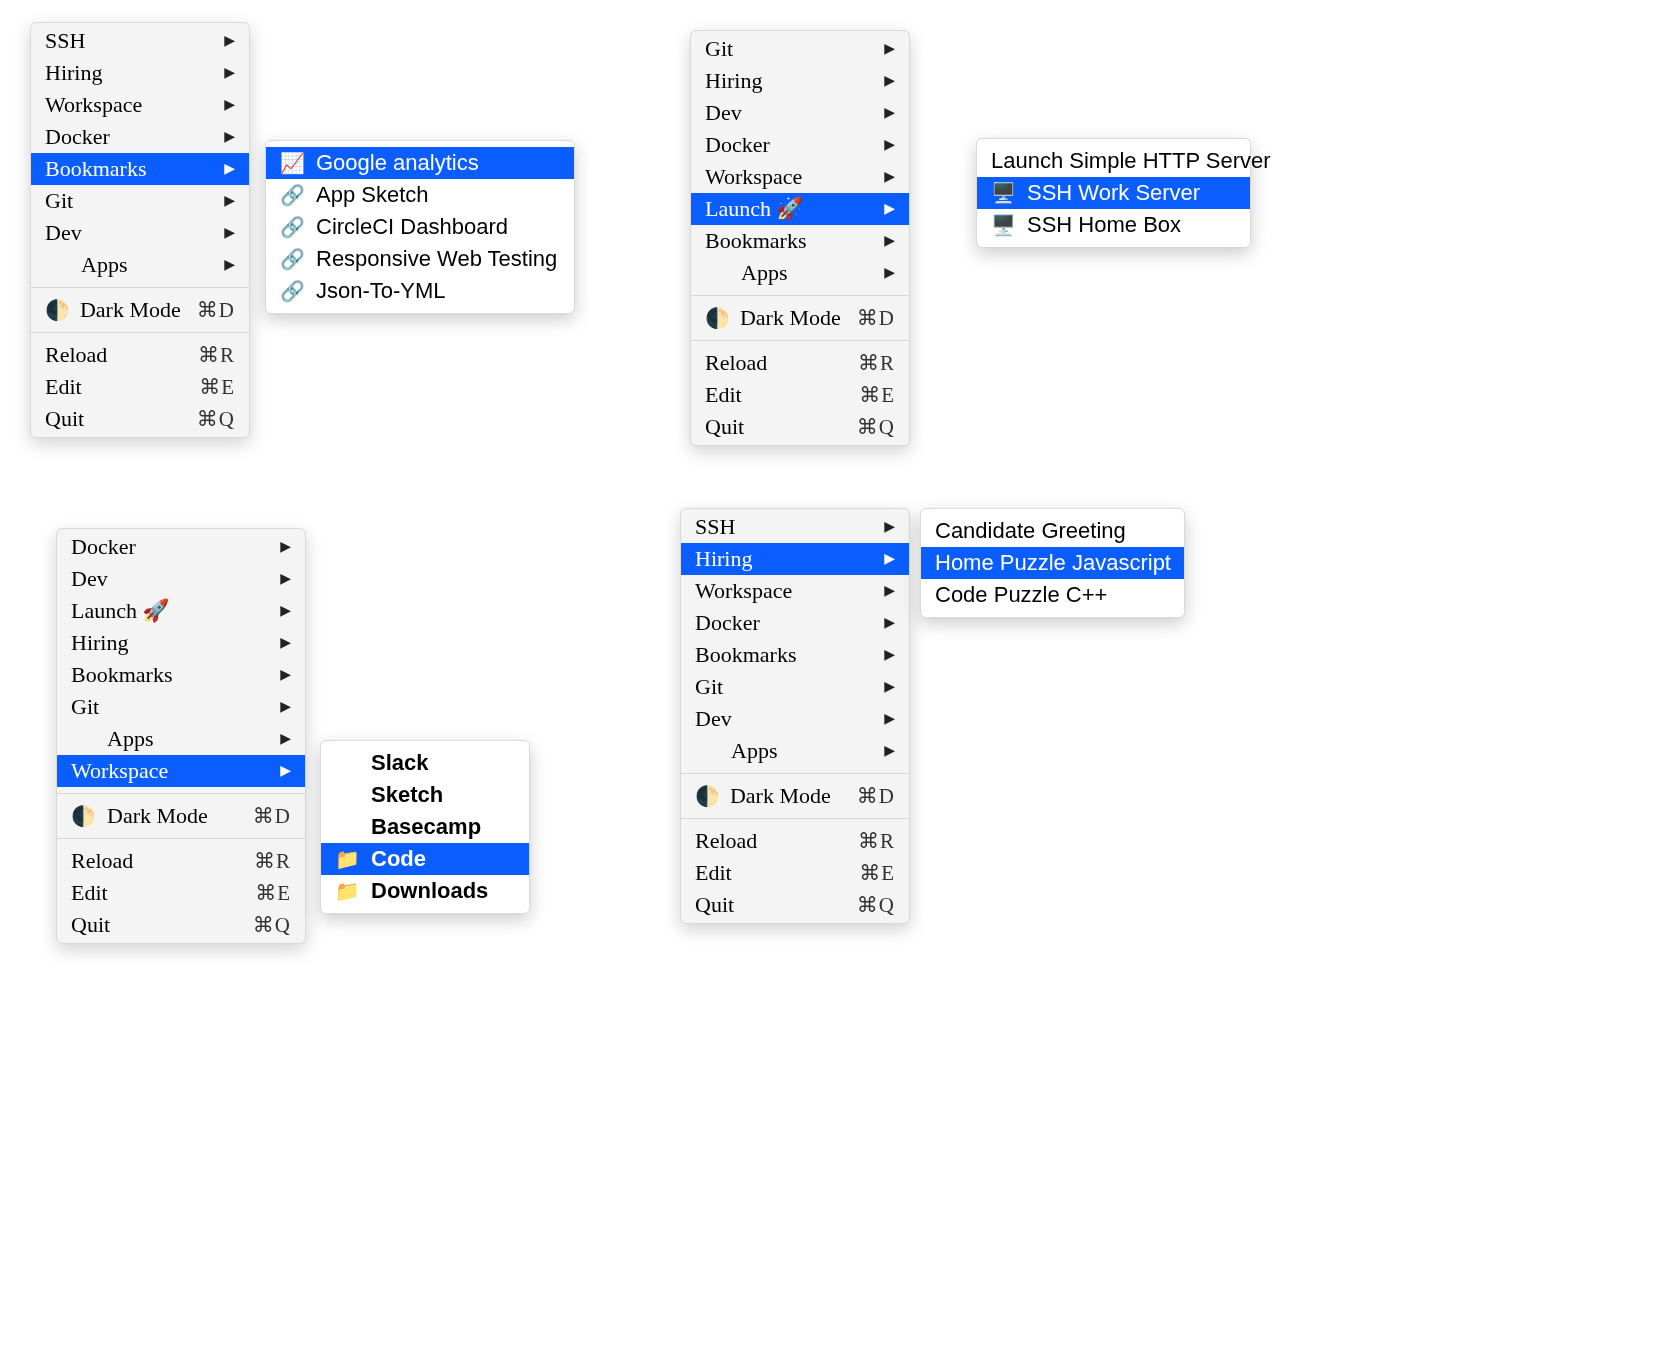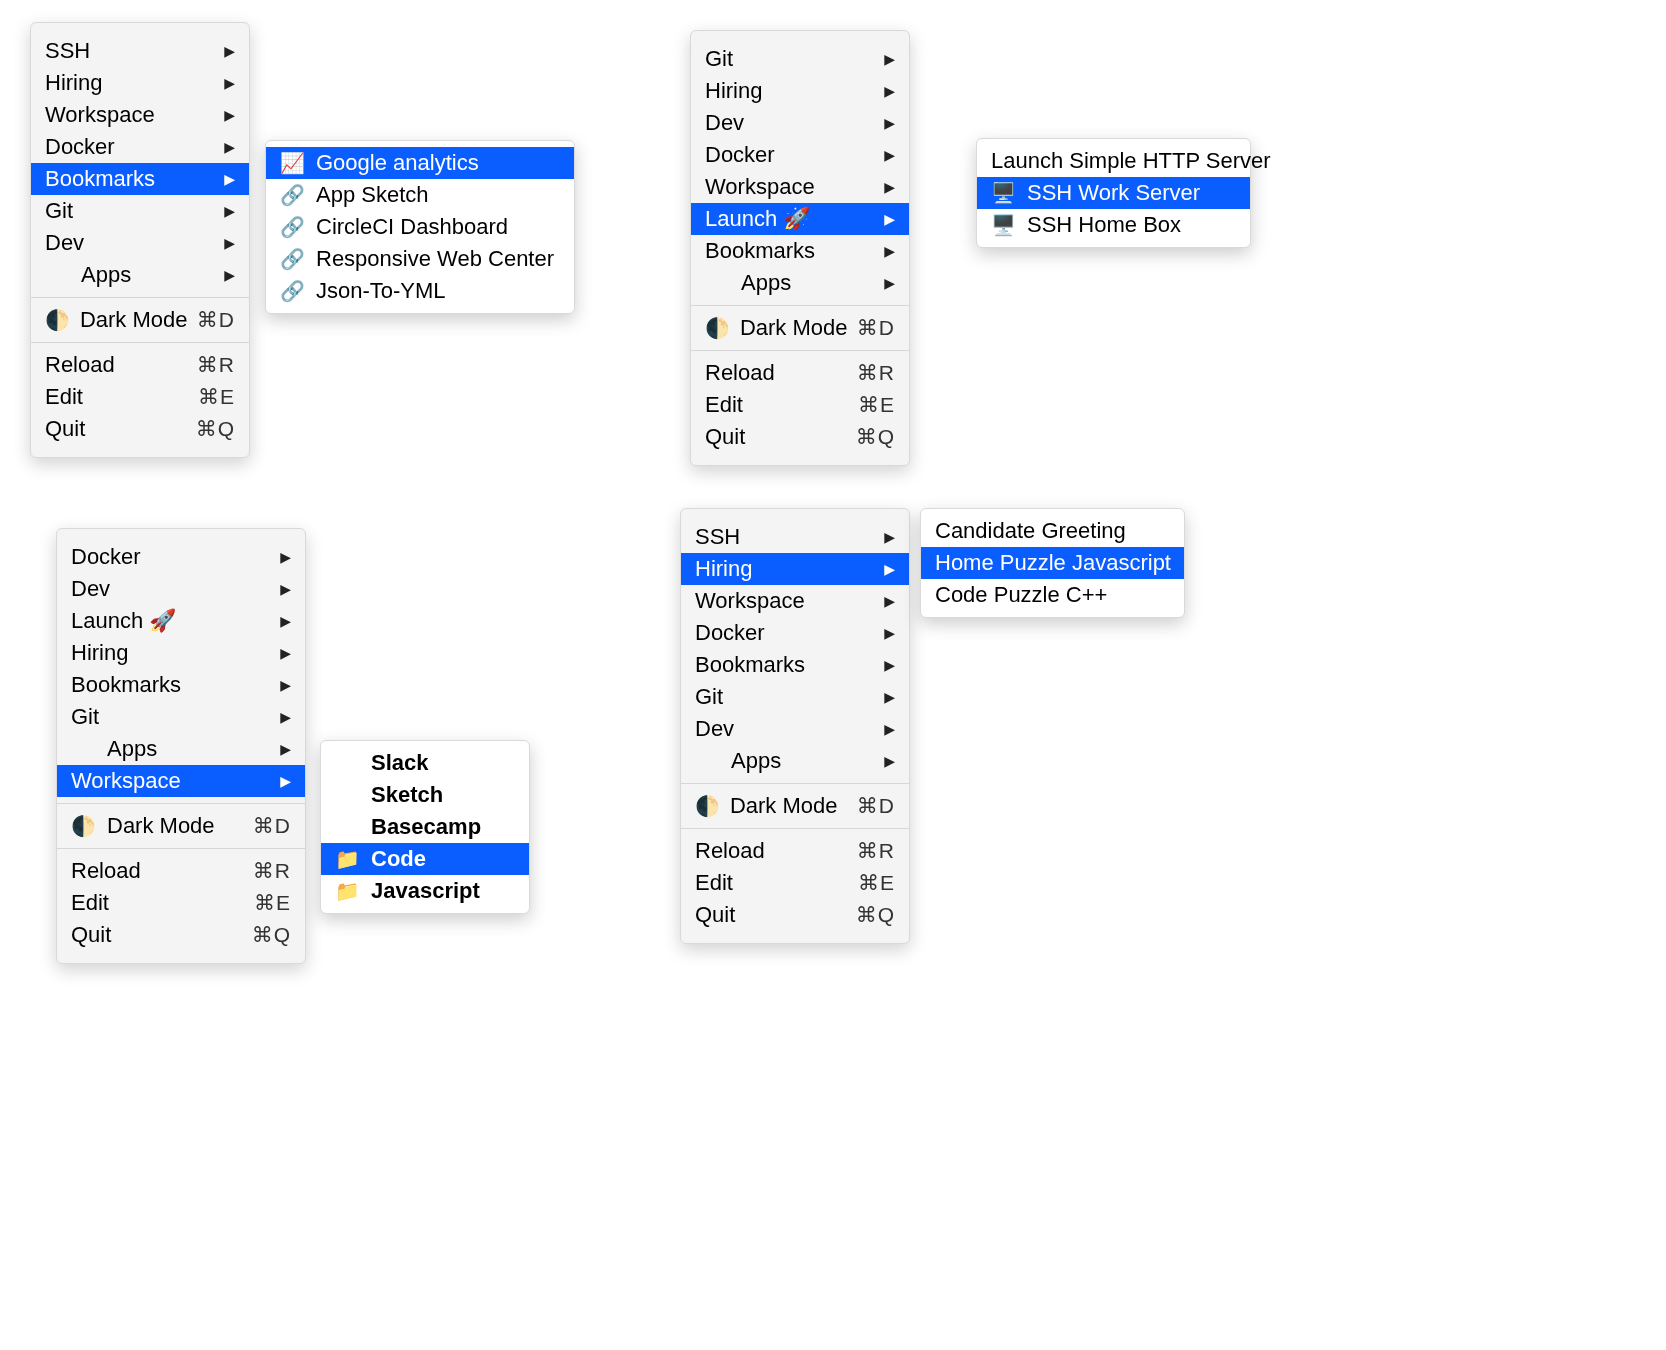--- a/index.html
+++ b/index.html
@@ -10,21 +10,22 @@
     font-size: 22px;
     color: #000;
     position: relative;
   }
   .menu {
     position: absolute;
     background: #f4f4f4;
     border: 1px solid #d9d9d9;
     border-radius: 6px;
     box-shadow: 0 6px 18px rgba(0,0,0,0.18);
-    padding: 12px 0;
+    padding: 2px 0;
+    font-family: Liberation Serif, serif;
   }
   .menu-item {
     display: flex;
     align-items: center;
     justify-content: space-between;
     padding: 3px 14px 3px 14px;
     min-height: 30px;
     cursor: default;
     white-space: nowrap;
   }
@@ -187,21 +188,21 @@
   </div>
   <div class="menu-item">
     <span class="left">
         <span class="icon">🔗</span>
         <span>CircleCI Dashboard</span>
       </span>
   </div>
   <div class="menu-item">
     <span class="left">
         <span class="icon">🔗</span>
-        <span>Responsive Web Center</span>
+        <span>Responsive Web Testing</span>
       </span>
   </div>
   <div class="menu-item">
     <span class="left">
         <span class="icon">🔗</span>
         <span>Json-To-YML</span>
       </span>
   </div>
 </div>
 
@@ -404,21 +405,21 @@
   </div>
   <div class="menu-item selected">
     <span class="left">
         <span class="icon">📁</span>
         <span>Code</span>
       </span>
   </div>
   <div class="menu-item">
     <span class="left">
         <span class="icon">📁</span>
-        <span>Javascript</span>
+        <span>Downloads</span>
       </span>
   </div>
 </div>
 
 <div id="panel-d-main" class="menu">
   <div class="menu-item">
     <span class="left">
         <span>SSH</span>
       </span>
     <span class="arrow">▶</span>

